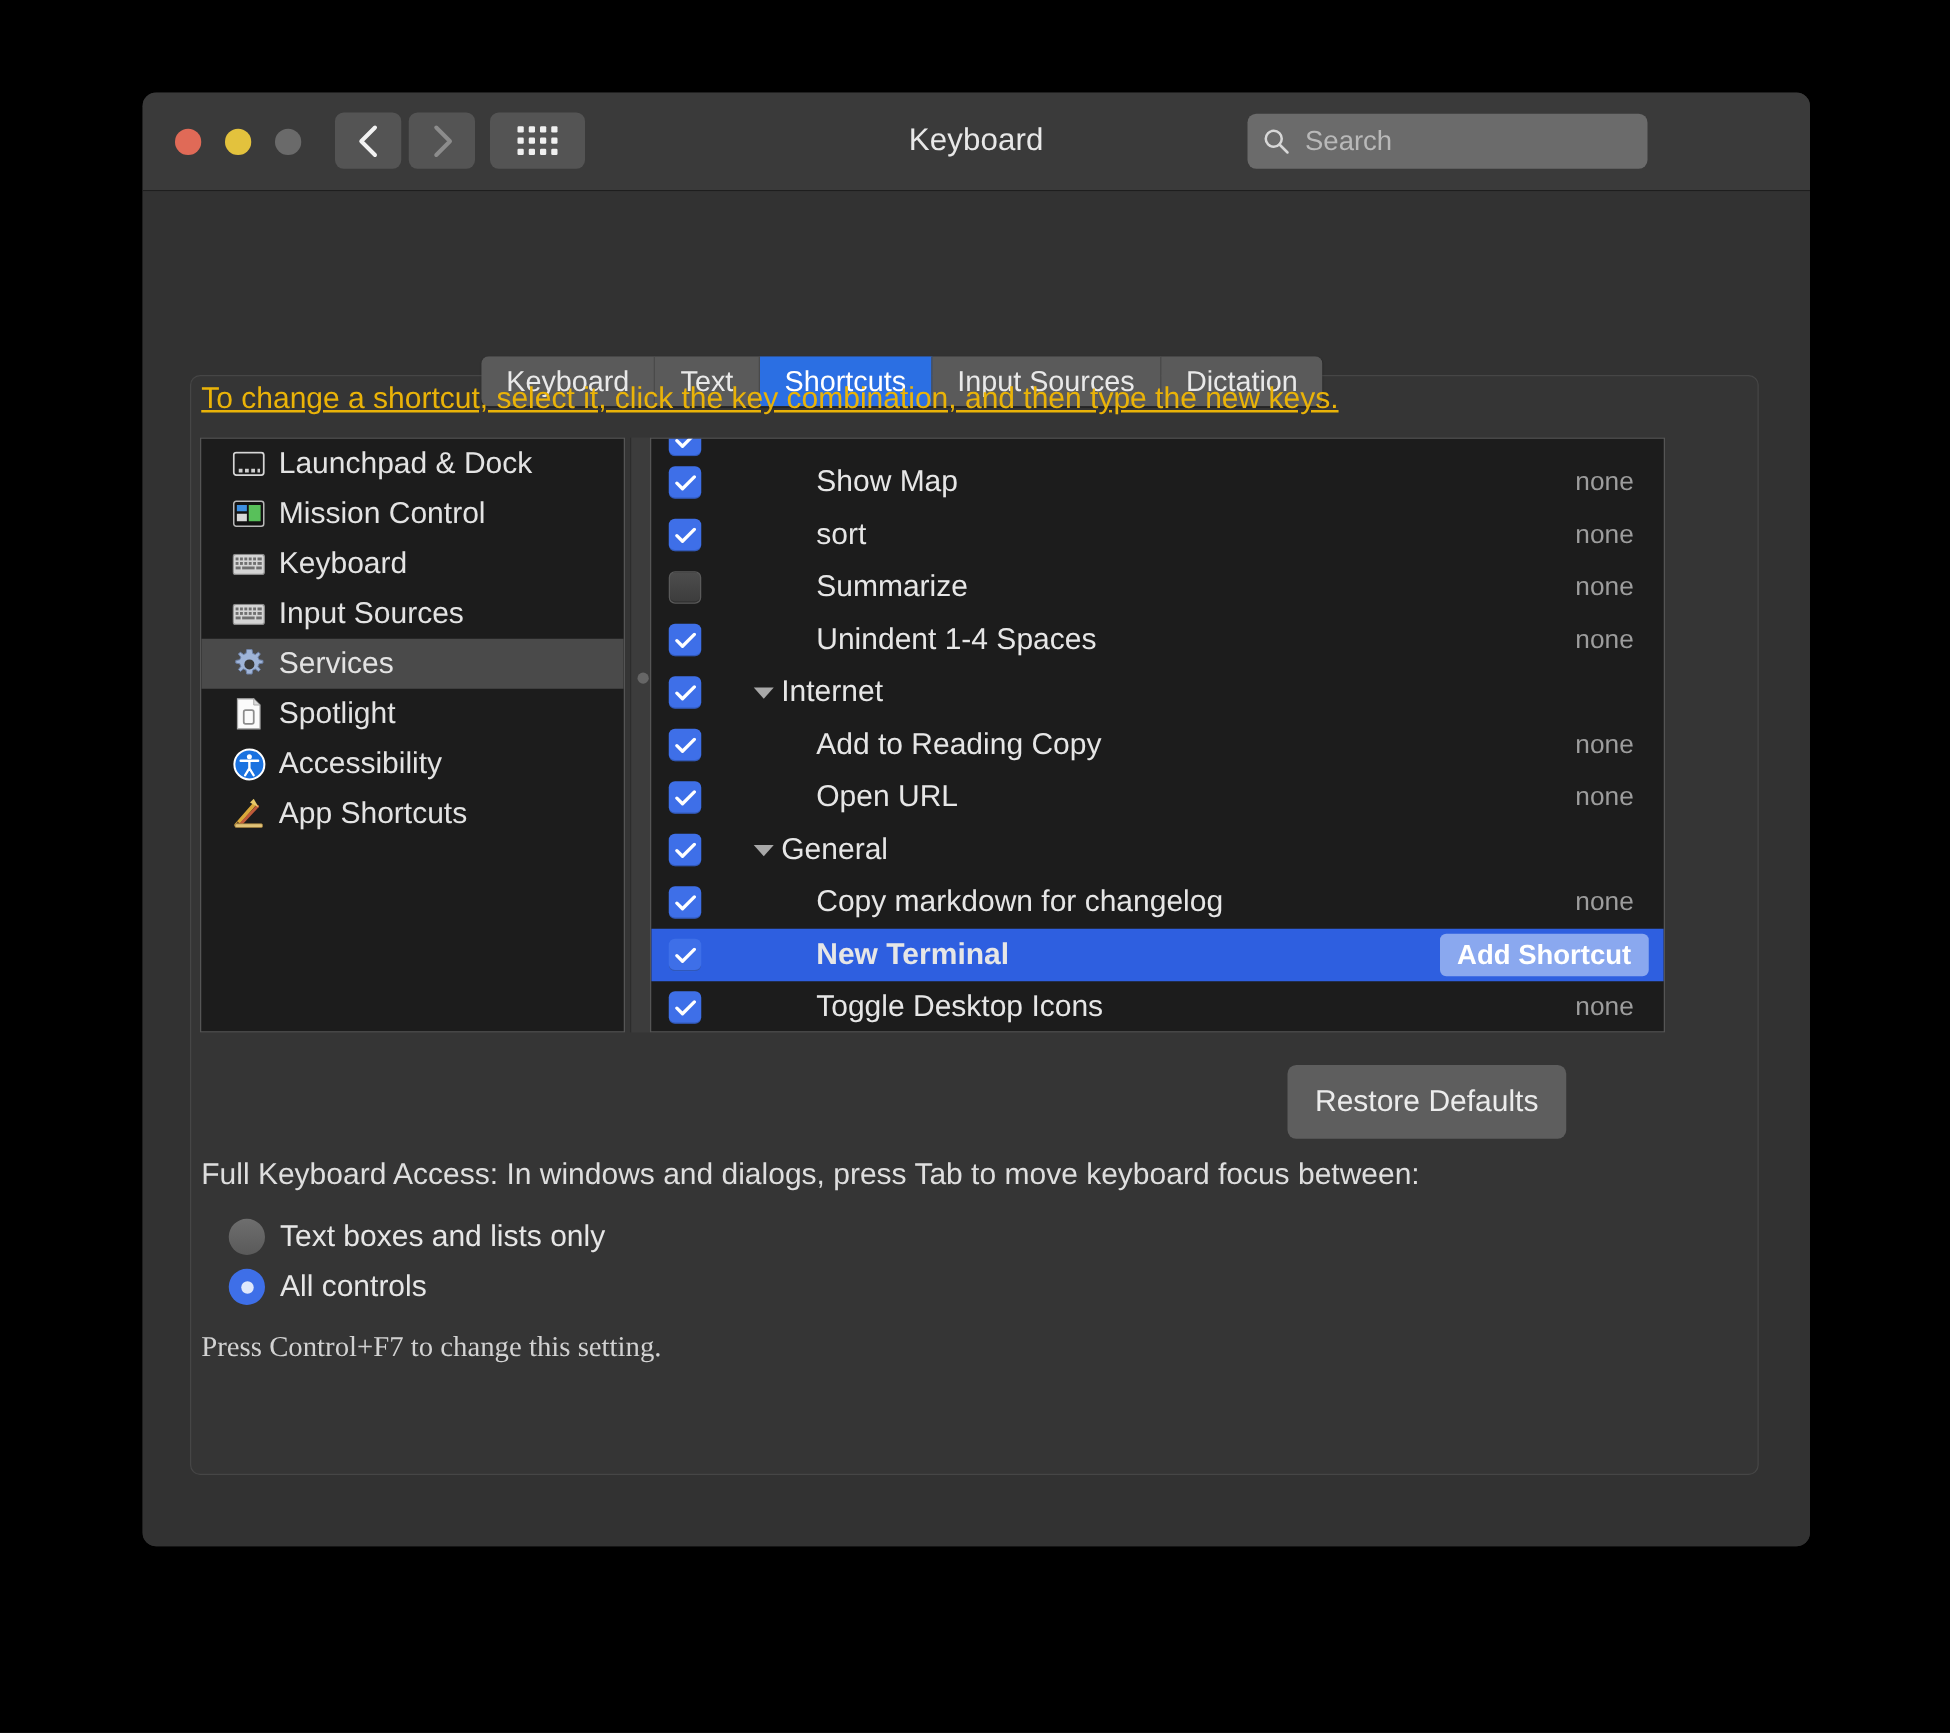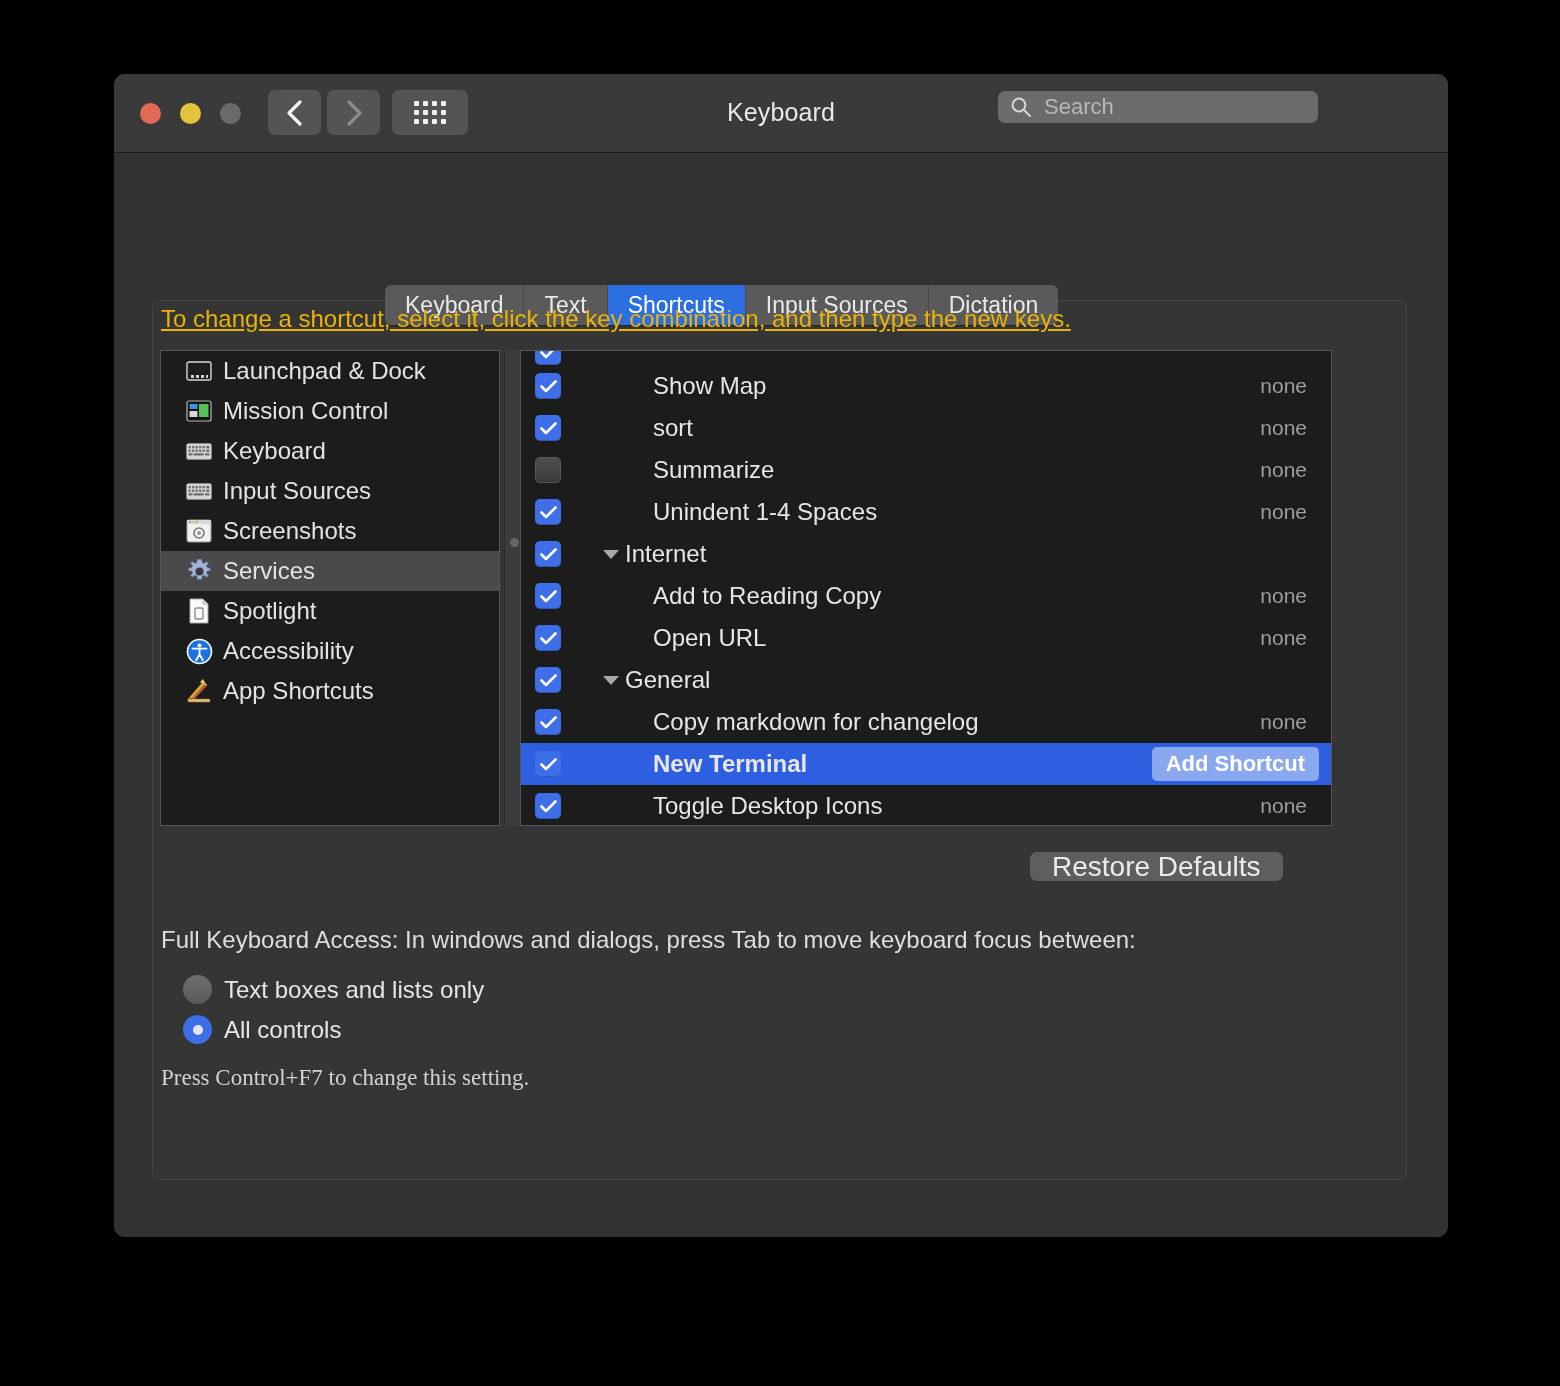--- a/index.html
+++ b/index.html
@@ -90,21 +90,21 @@
     font-size: 25px;
     color: #e8e8e8;
     letter-spacing: 0.1px;
   }
 
   #searchbox {
     position: absolute;
     left: 884px;
     top: 17px;
     width: 320px;
-    height: 32px;
+    height: 44px;
     background: #6b6b6b;
     border-radius: 7px;
     display: flex;
     align-items: center;
     padding-left: 12px;
     box-sizing: border-box;
   }
   #searchbox .sicon { margin-right: 10px; display:flex; }
   #search-input {
     background: transparent;
@@ -282,27 +282,27 @@
     padding: 4px 14px;
     border-radius: 5px;
     white-space: nowrap;
   }
 
   
   #restore-defaults {
     position: absolute;
     left: 916px;
     top: 699px;
-    height: 29px;
+    height: 59px;
     padding: 0 22px;
     background: #5e5e5e;
     border: none;
     border-radius: 7px;
     color: #ececec;
-    font-size: 28px;
+    font-size: 24px;
     font-family: "Liberation Sans", sans-serif;
     display: flex;
     align-items: center;
   }
 
   
   #fka-text {
     position: absolute;
     left: 47px;
     top: 773px;
@@ -482,34 +482,20 @@
                 <rect x="20" y="6.6" width="3.4" height="2.3"></rect>
               <rect x="2.5" y="10.2" width="4" height="2.3"></rect>
                 <rect x="7.7" y="10.2" width="10" height="2.3"></rect>
               <rect x="19" y="10.2" width="4.4" height="2.3"></rect>
             </g>
           </svg>
         </span>
         <span class="cat-label">Input Sources</span>
       </div>
 
-      <div class="cat-row">
-        <span class="cat-icon">
-          <svg width="26" height="24" viewBox="0 0 26 24">
-            <rect x="1" y="1" width="24" height="22" rx="2" fill="#f0f0f0" stroke="#9a9a9a"></rect>
-            <rect x="1" y="1" width="24" height="4" fill="#d8d8d8"></rect>
-            <circle cx="4" cy="3" r="1.1" fill="#e0685a"></circle>
-              <circle cx="7.4" cy="3" r="1.1" fill="#e3c23d"></circle>
-            <circle cx="10.8" cy="3" r="1.1" fill="#6fc06a"></circle>
-            <circle cx="13" cy="14" r="5" fill="none" stroke="#7a7a7a" stroke-width="1.6"></circle>
-            <circle cx="13" cy="14" r="2" fill="#9a9a9a"></circle>
-          </svg>
-        </span>
-        <span class="cat-label">Screenshots</span>
-      </div>
 
       <div class="cat-row selected">
         <span class="cat-icon">
           <svg width="27" height="27" viewBox="0 0 27 27">
             <g fill="#9fb4d8" stroke="#6e82a8" stroke-width="0.8">
               <path d="M13.5 1.6 l2.1 0 0.55 3.1 2.1 0.9 2.5-1.9 1.5 1.5 -1.9 2.5 0.9 2.1 3.1 0.55 0 2.1 -3.1 0.55 -0.9 2.1 1.9 2.5 -1.5 1.5 -2.5-1.9 -2.1 0.9 -0.55 3.1 -2.1 0 -2.1 0 -0.55-3.1 -2.1-0.9 -2.5 1.9 -1.5-1.5 1.9-2.5 -0.9-2.1 -3.1-0.55 0-2.1 3.1-0.55 0.9-2.1 -1.9-2.5 1.5-1.5 2.5 1.9 2.1-0.9 0.55-3.1z"></path>
             </g>
             <circle cx="13.5" cy="13.5" r="4" fill="#3a3a3a"></circle>
           </svg>
         </span>

